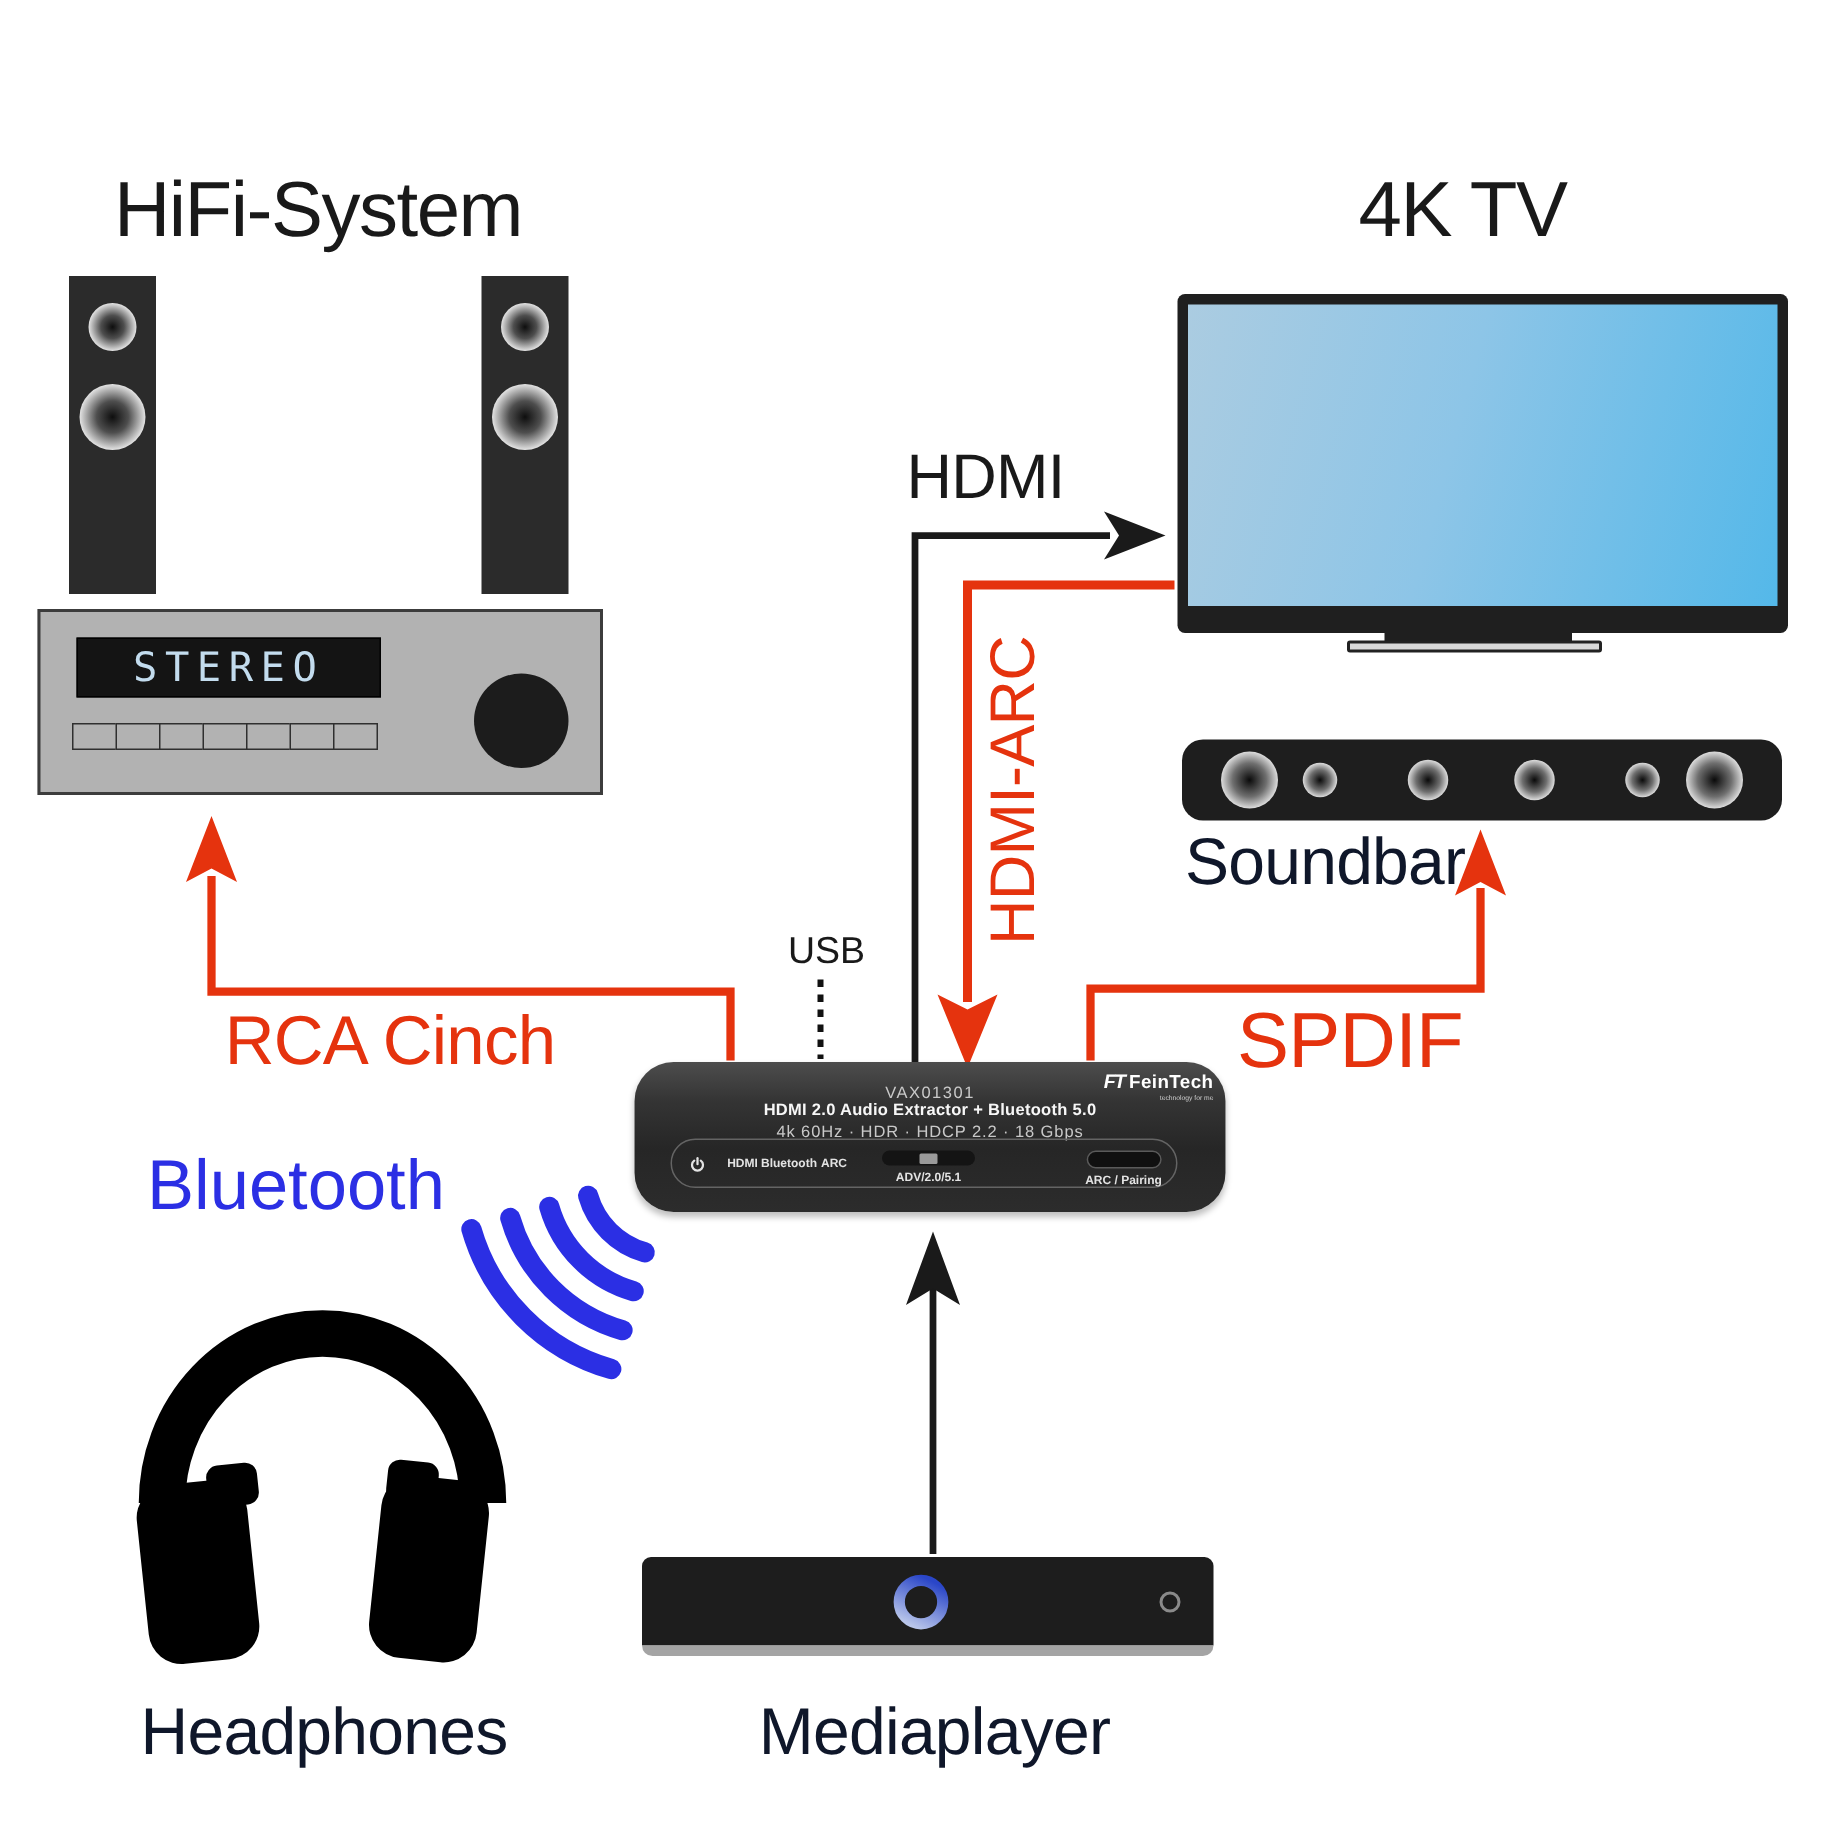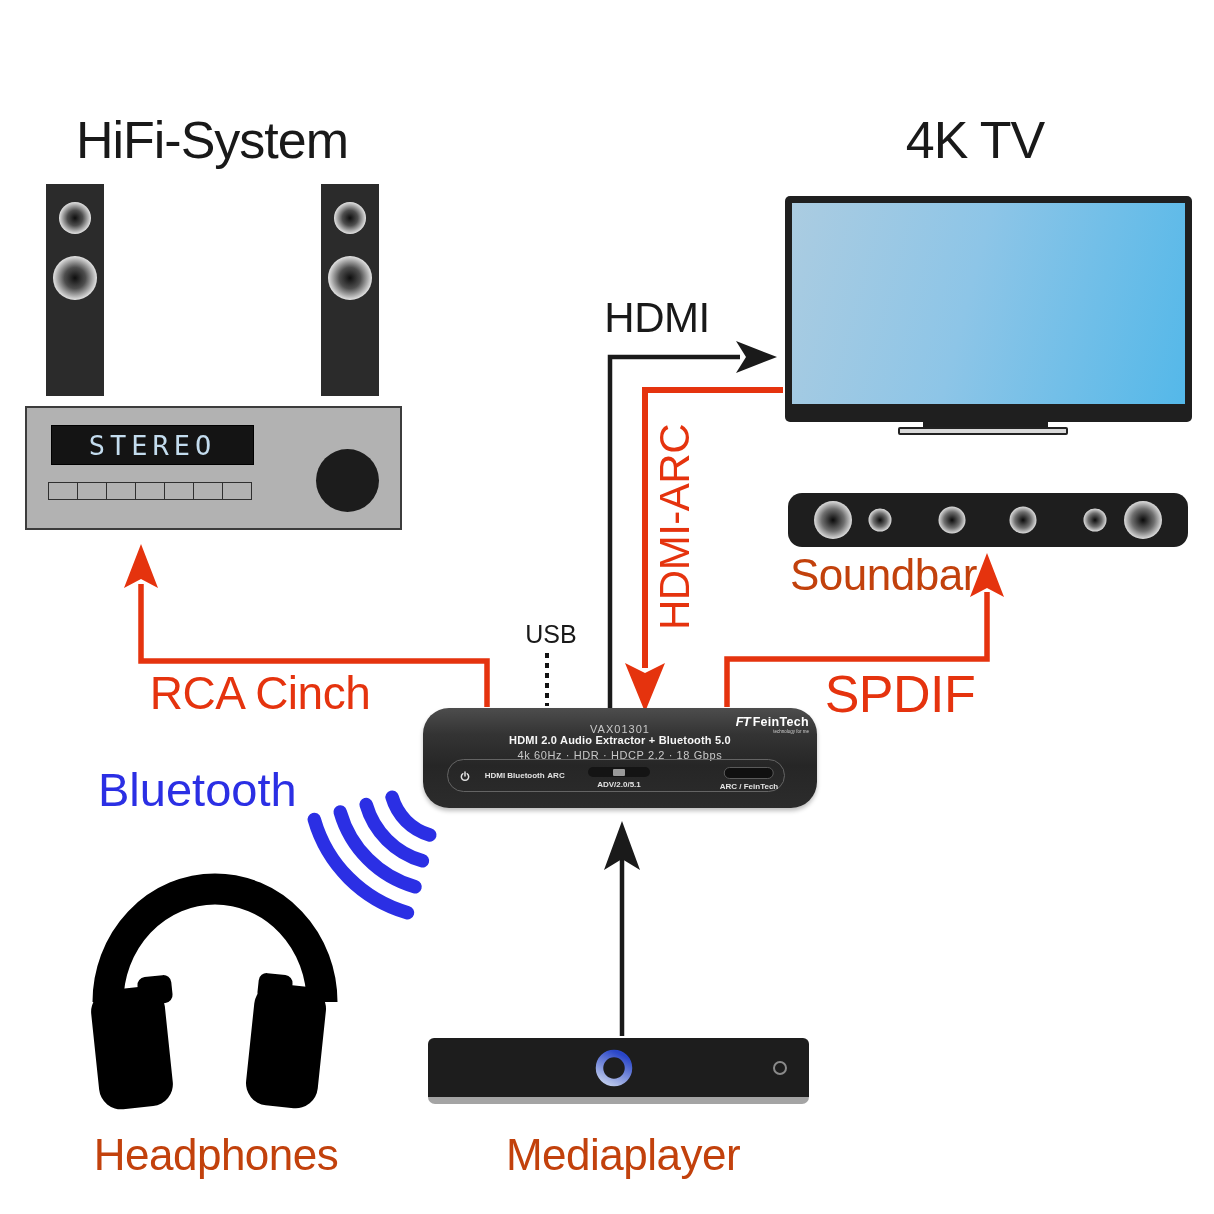--- a/index.html
+++ b/index.html
@@ -5,21 +5,21 @@
   html,body{margin:0;padding:0;background:#ffffff;}
   #stage{
     position:relative;width:1212px;height:1214px;background:#ffffff;overflow:hidden;
     font-family:"Liberation Sans",sans-serif;color:#1a1a1a;text-decoration:underline;
   }
   .abs{position:absolute;}
   .ctr{transform:translateX(-50%);white-space:nowrap;}
 
   
   .title{font-size:52px;letter-spacing:-1px;color:#191919;}
-  .devlabel{font-size:44px;letter-spacing:-0.5px;color:#c2410c;}
+  .devlabel{font-size:44px;letter-spacing:-0.5px;color:#0f172a;}
   .connlabel{font-size:42px;letter-spacing:-0.5px;color:#191919;}
   .redtext{color:#e5330e;}
   .bluetext{color:#2b2fe4;}
 
   
   .tower{background:#2b2b2b;width:58px;height:212px;position:absolute;}
   .driver{position:absolute;border-radius:50%;left:50%;transform:translateX(-50%);
     background:radial-gradient(circle,#0e0e0e 0%,#4e4e4e 34%,#e9e9e9 72%,#ffffff 100%);}
 
   
@@ -207,21 +207,21 @@
 
     <div class="grp" style="left:196px;top:59px;">
       <div class="slider-track">
         <span class="slider-knob"></span>
       </div>
       <div class="lbl">ADV/2.0/5.1</div>
     </div>
 
     <div class="grp" style="left:326px;top:59px;">
       <div class="arc-btn"></div>
-      <div class="lbl">ARC / FeinTech</div>
+      <div class="lbl">ARC / Pairing</div>
     </div>
   </div>
 
   <div class="abs mplayer">
     <div class="mp-body"></div>
     <div class="mp-foot"></div>
     <svg class="abs" style="left:164px;top:8px;" width="44" height="44" viewBox="0 0 44 44">
       <defs>
         <linearGradient id="ringGrad" x1="0.7" y1="0" x2="0.2" y2="1">
           <stop offset="0" stop-color="#2a46c8"></stop>

